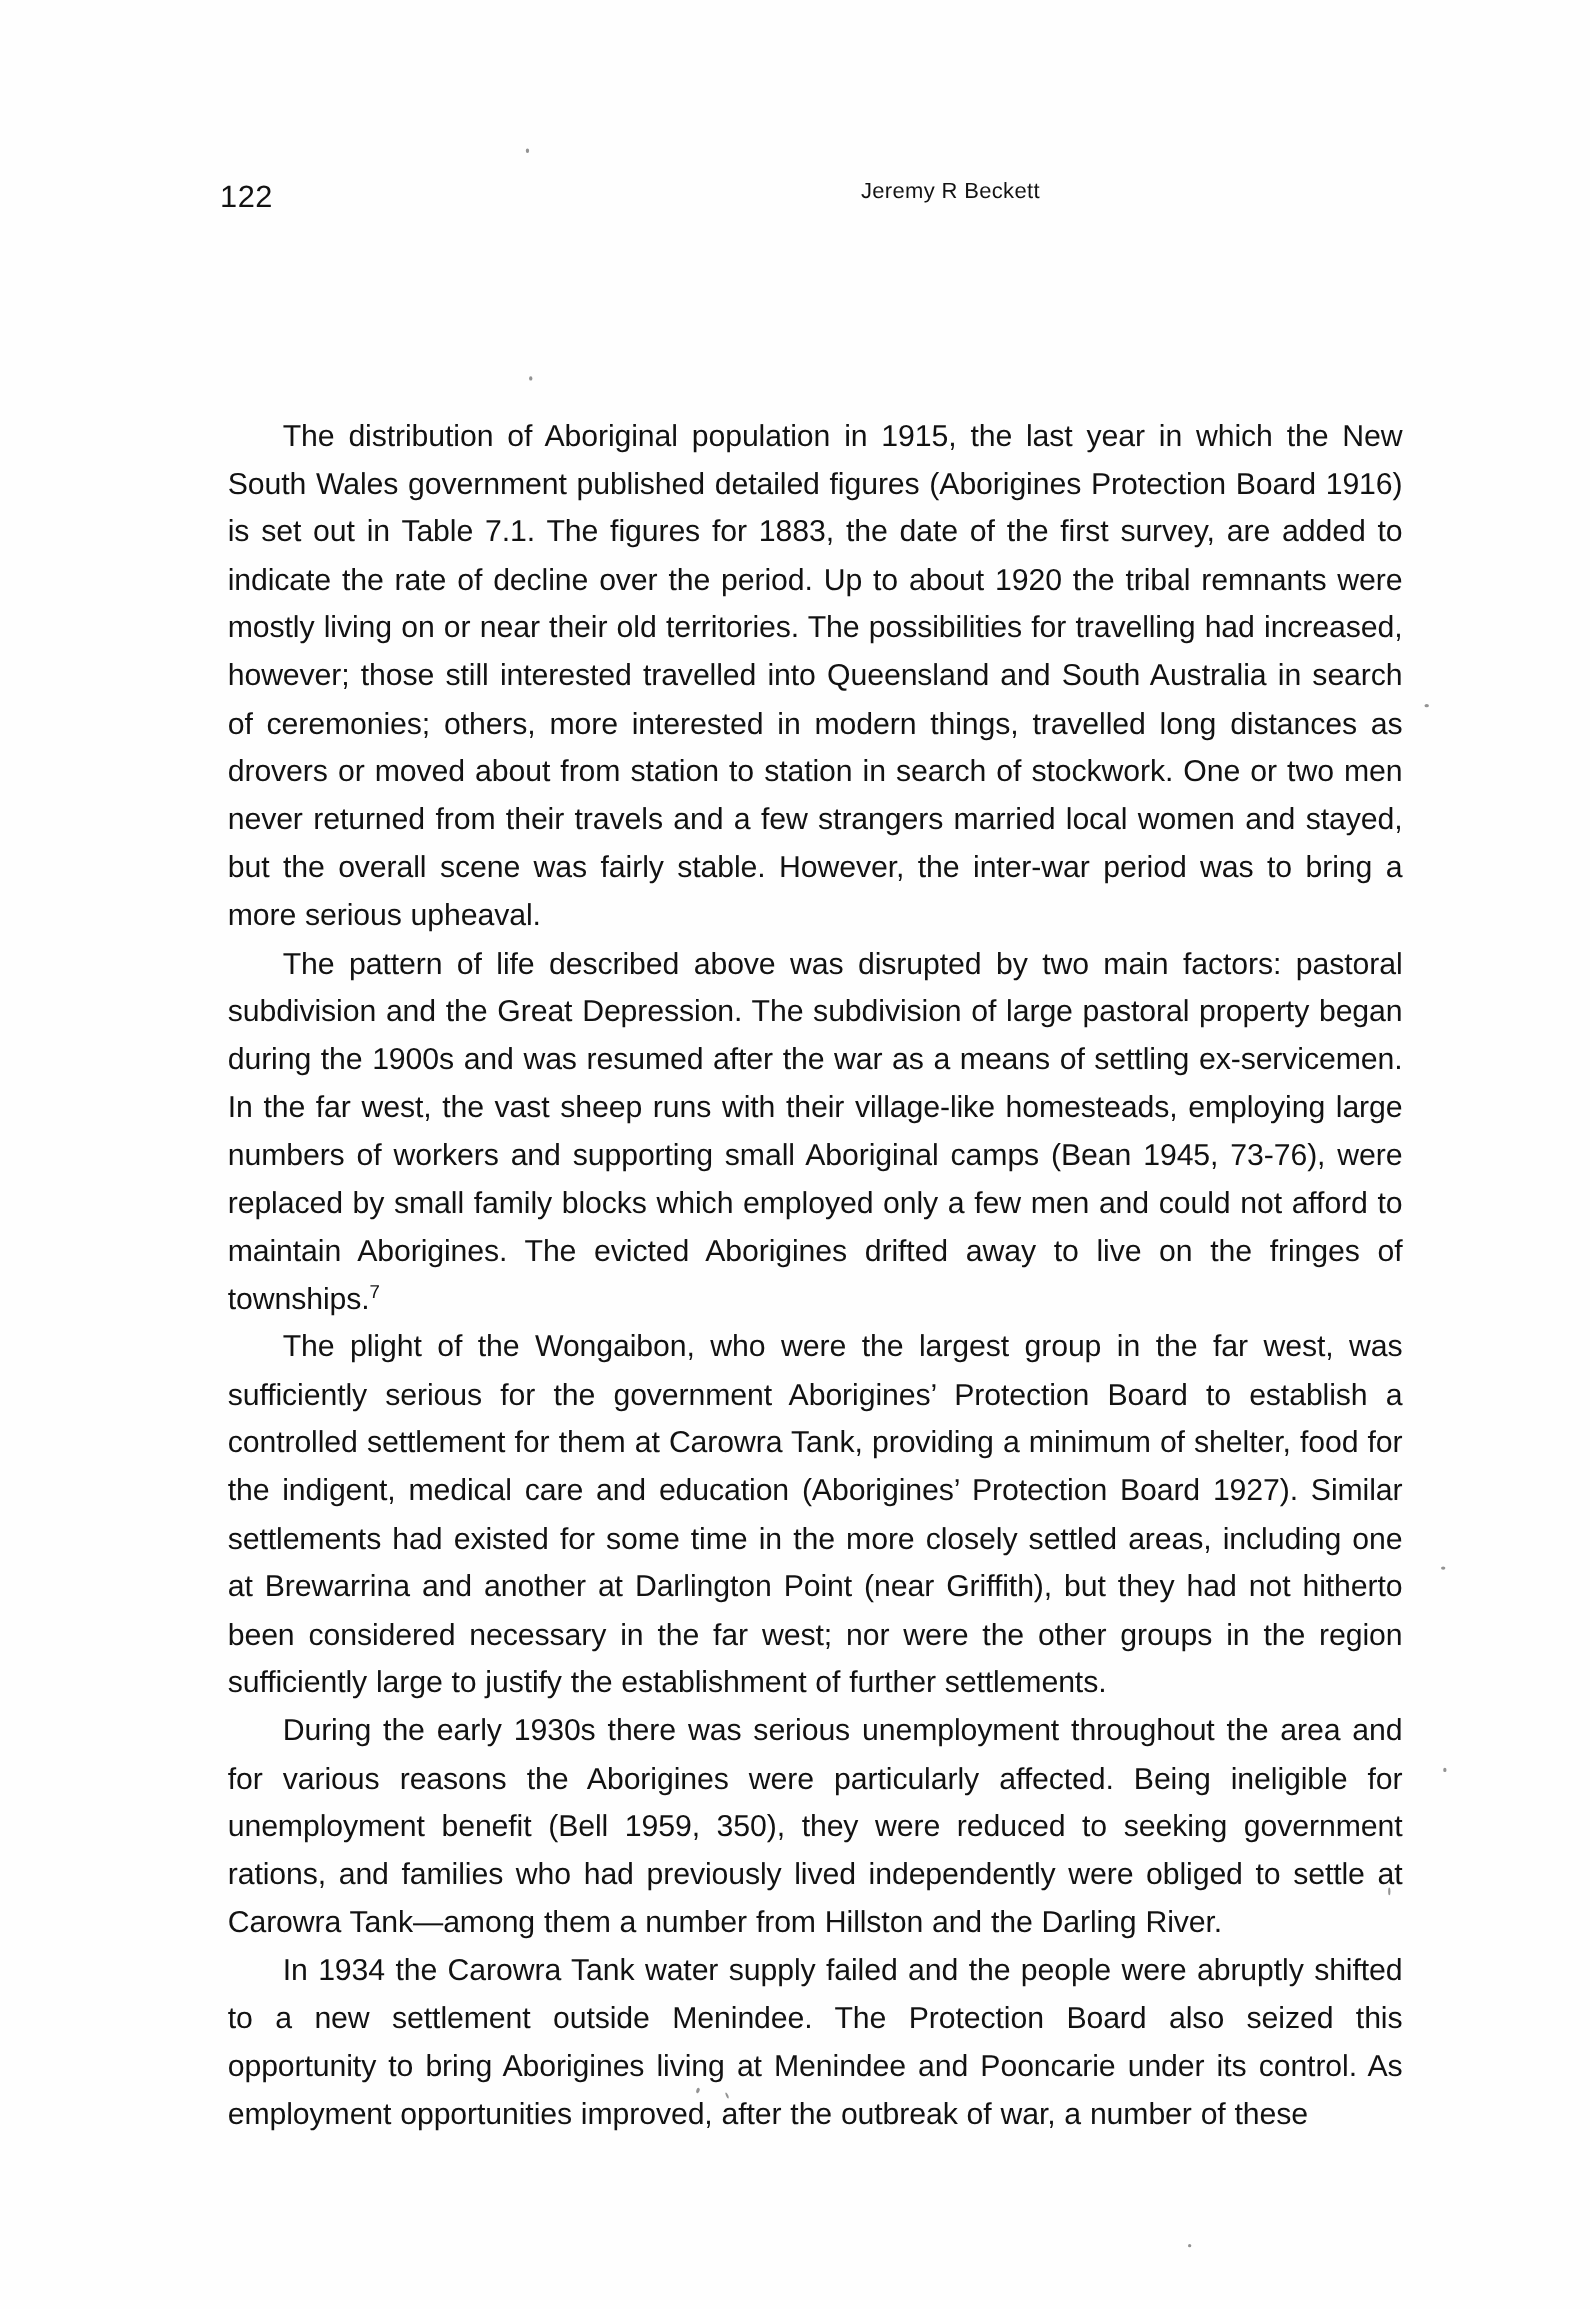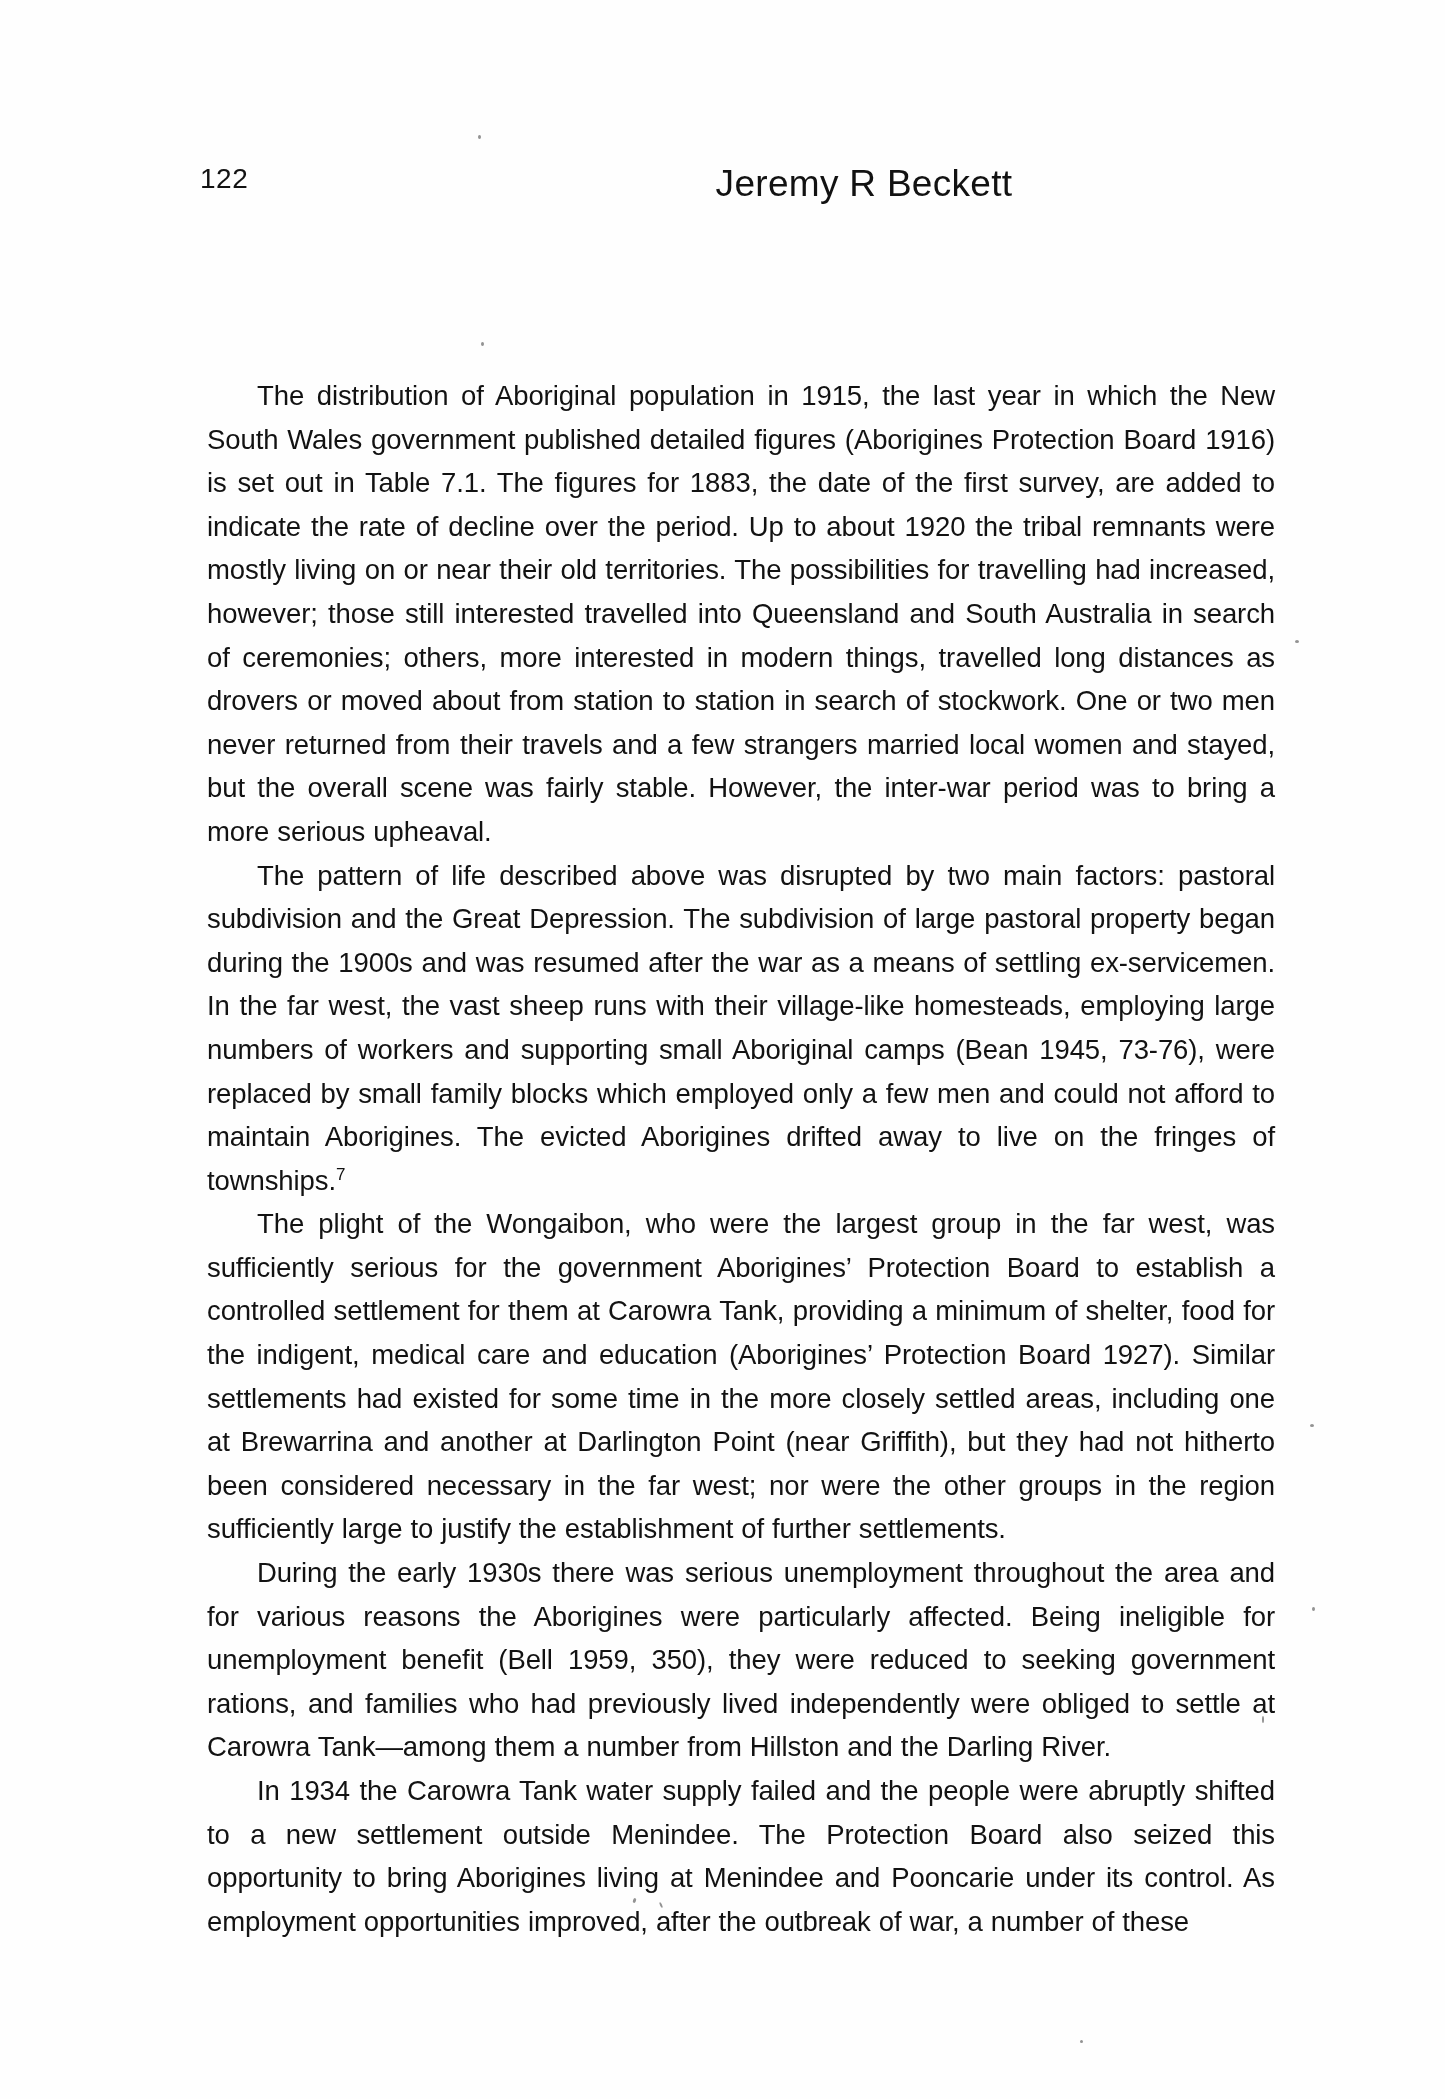--- a/index.html
+++ b/index.html
@@ -29,21 +29,21 @@
     left: 184px;
     top: 0;
     font-size: 28px;
     letter-spacing: 0.5px;
   }
   .running-head {
     position: absolute;
     left: 848px;
     top: 0;
     transform: translateX(-50%);
-    font-size: 37px;
+    font-size: 20px;
     letter-spacing: 0.3px;
     white-space: nowrap;
   }
   .body-text {
     position: absolute;
     left: 183px;
     top: 374px;
     width: 1068px;
     margin-left: 24px;
   }

